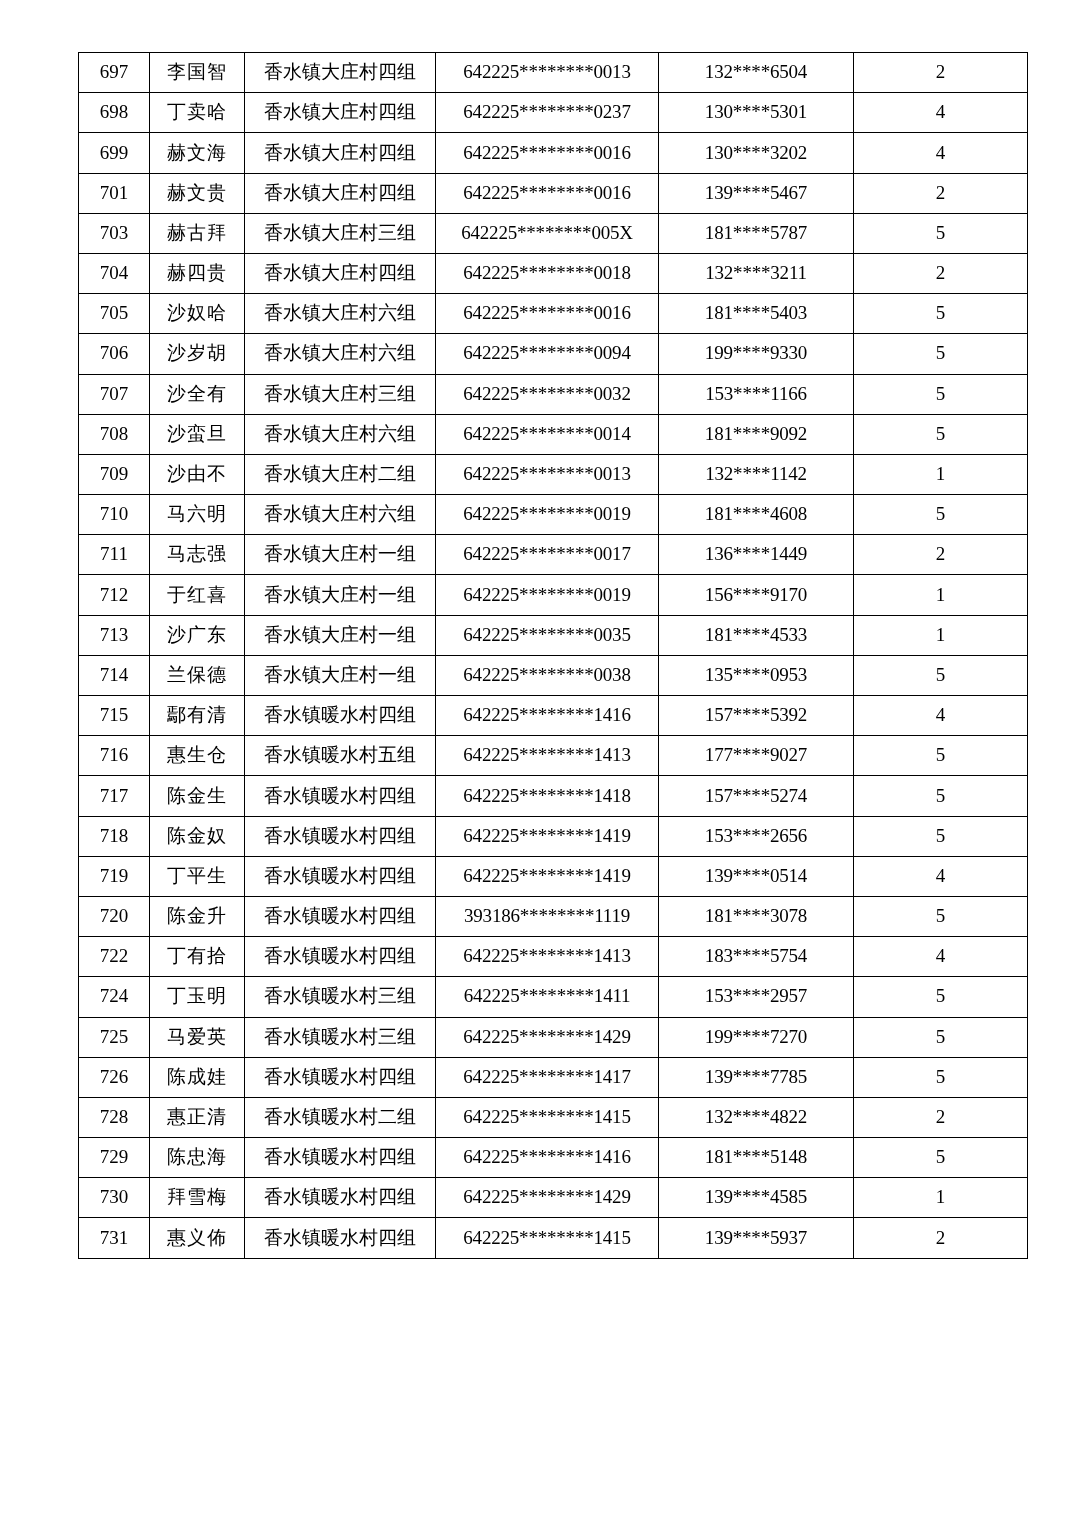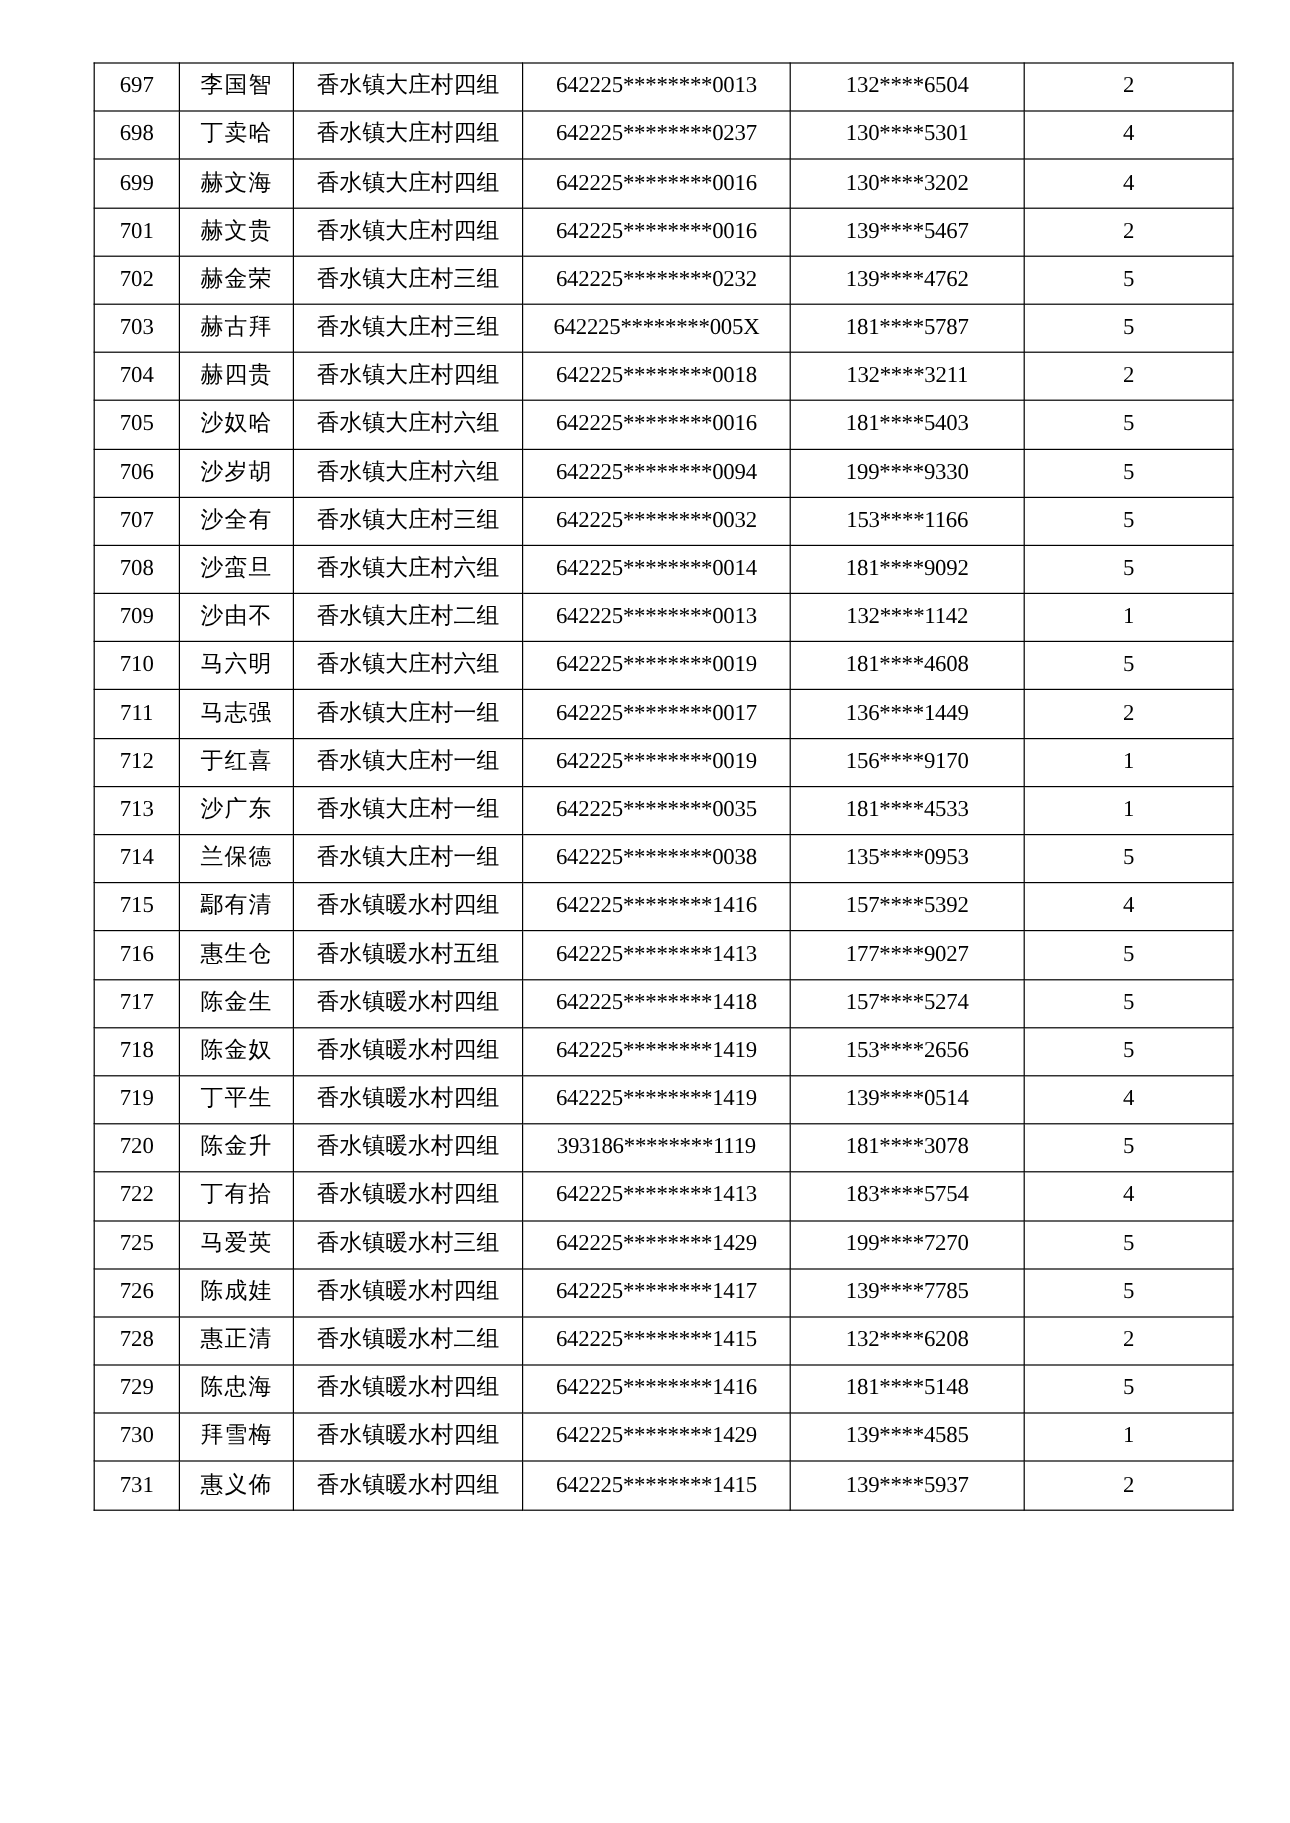--- a/index.html
+++ b/index.html
@@ -77,28 +77,20 @@
         </tr>
         <tr>
           <td class="col-seq">701</td>
           <td class="col-name">赫文贵</td>
           <td class="col-addr">香水镇大庄村四组</td>
           <td class="col-id">642225********0016</td>
           <td class="col-phone">139****5467</td>
           <td class="col-count">2</td>
         </tr>
         <tr>
-          <td class="col-seq">702</td>
-          <td class="col-name">赫金荣</td>
-          <td class="col-addr">香水镇大庄村三组</td>
-          <td class="col-id">642225********0232</td>
-          <td class="col-phone">139****4762</td>
-          <td class="col-count">5</td>
-        </tr>
-        <tr>
           <td class="col-seq">703</td>
           <td class="col-name">赫古拜</td>
           <td class="col-addr">香水镇大庄村三组</td>
           <td class="col-id">642225********005X</td>
           <td class="col-phone">181****5787</td>
           <td class="col-count">5</td>
         </tr>
         <tr>
           <td class="col-seq">704</td>
           <td class="col-name">赫四贵</td>
@@ -237,41 +229,49 @@
         </tr>
         <tr>
           <td class="col-seq">722</td>
           <td class="col-name">丁有拾</td>
           <td class="col-addr">香水镇暖水村四组</td>
           <td class="col-id">642225********1413</td>
           <td class="col-phone">183****5754</td>
           <td class="col-count">4</td>
         </tr>
         <tr>
+          <td class="col-seq">724</td>
+          <td class="col-name">丁玉明</td>
+          <td class="col-addr">香水镇暖水村三组</td>
+          <td class="col-id">642225********1411</td>
+          <td class="col-phone">153****2957</td>
+          <td class="col-count">5</td>
+        </tr>
+        <tr>
           <td class="col-seq">725</td>
           <td class="col-name">马爱英</td>
           <td class="col-addr">香水镇暖水村三组</td>
           <td class="col-id">642225********1429</td>
           <td class="col-phone">199****7270</td>
           <td class="col-count">5</td>
         </tr>
         <tr>
           <td class="col-seq">726</td>
           <td class="col-name">陈成娃</td>
           <td class="col-addr">香水镇暖水村四组</td>
           <td class="col-id">642225********1417</td>
           <td class="col-phone">139****7785</td>
           <td class="col-count">5</td>
         </tr>
         <tr>
           <td class="col-seq">728</td>
           <td class="col-name">惠正清</td>
           <td class="col-addr">香水镇暖水村二组</td>
           <td class="col-id">642225********1415</td>
-          <td class="col-phone">132****6208</td>
+          <td class="col-phone">132****4822</td>
           <td class="col-count">2</td>
         </tr>
         <tr>
           <td class="col-seq">729</td>
           <td class="col-name">陈忠海</td>
           <td class="col-addr">香水镇暖水村四组</td>
           <td class="col-id">642225********1416</td>
           <td class="col-phone">181****5148</td>
           <td class="col-count">5</td>
         </tr>

